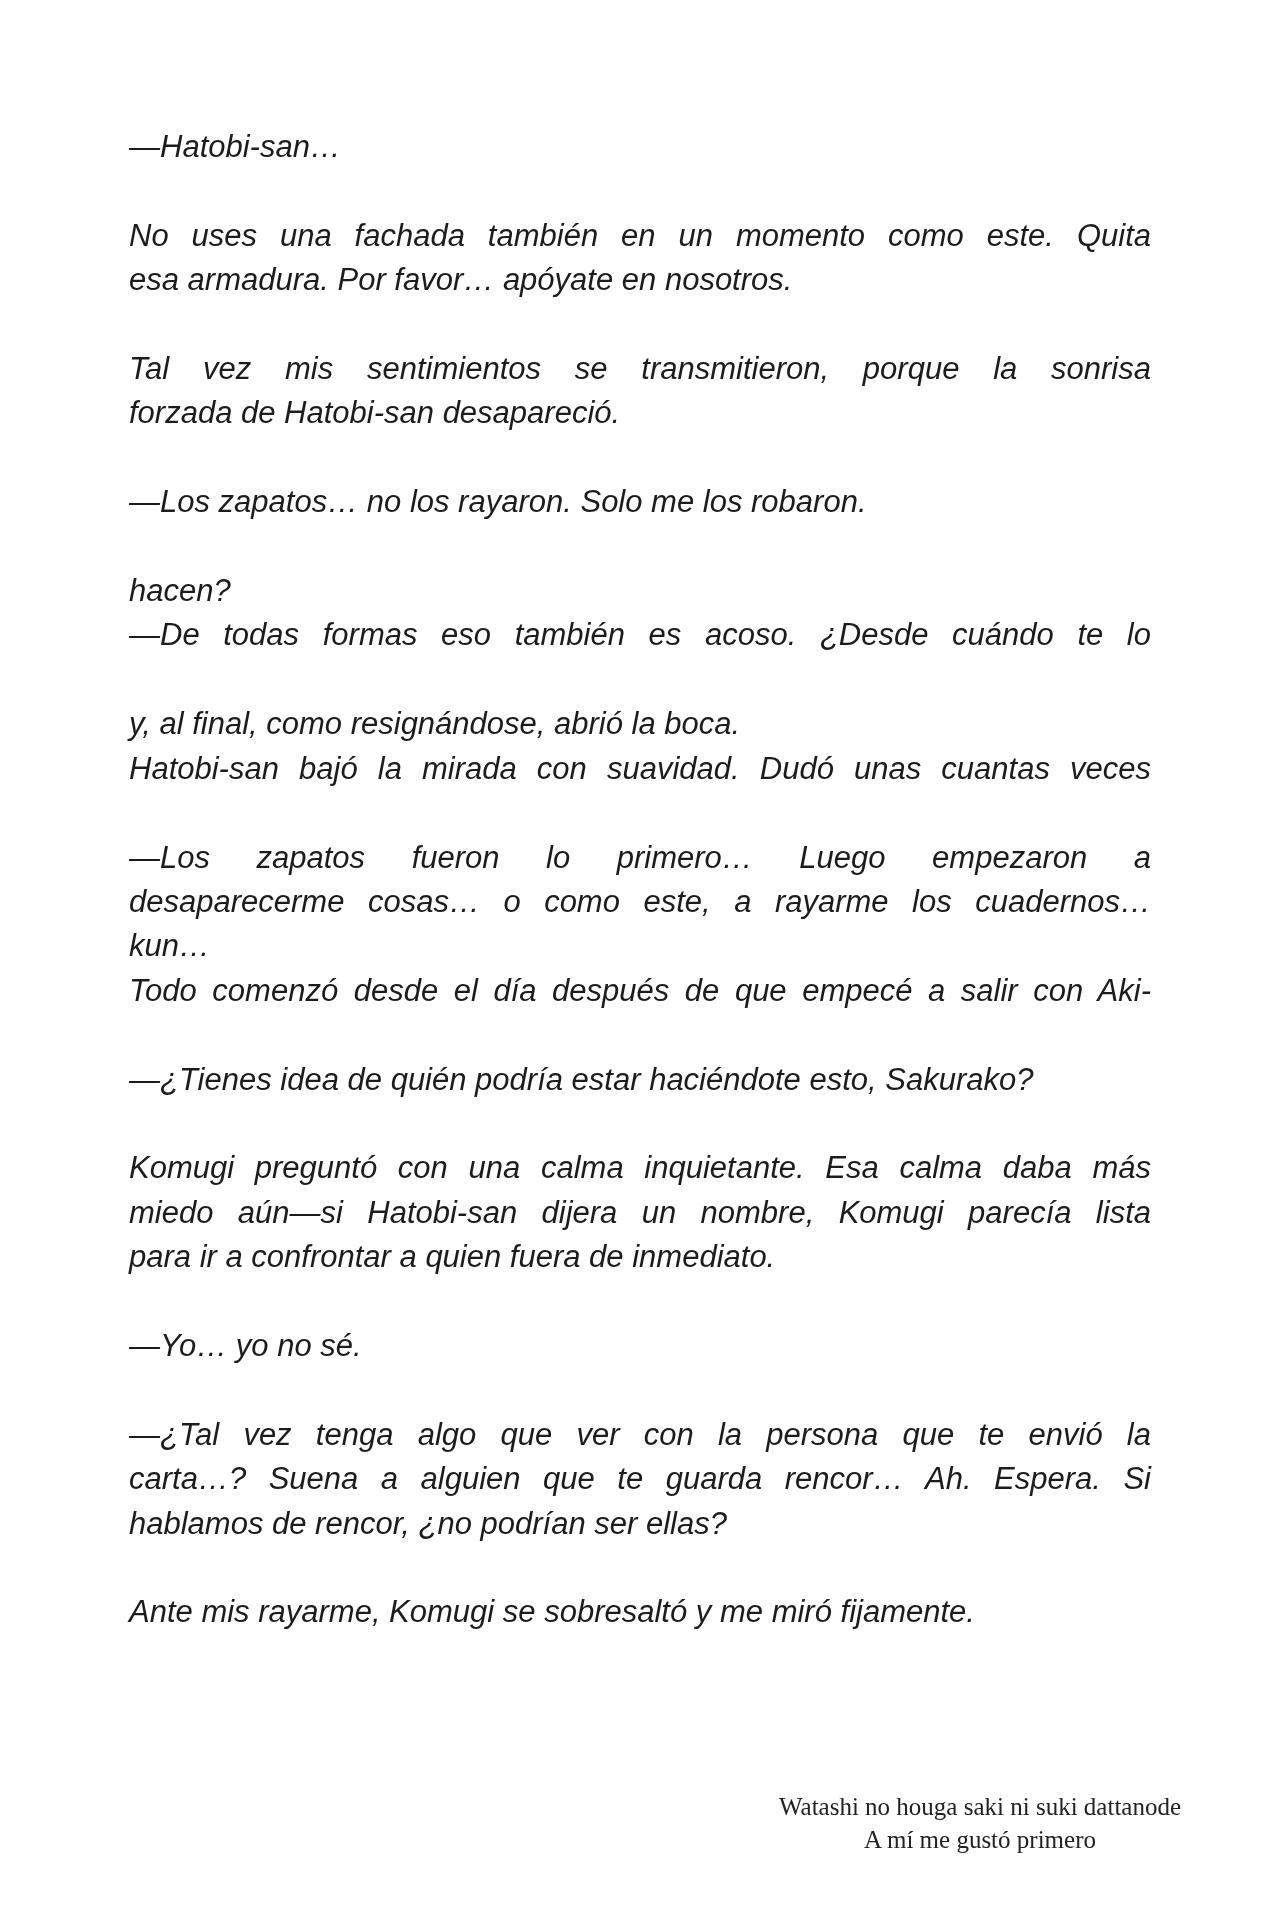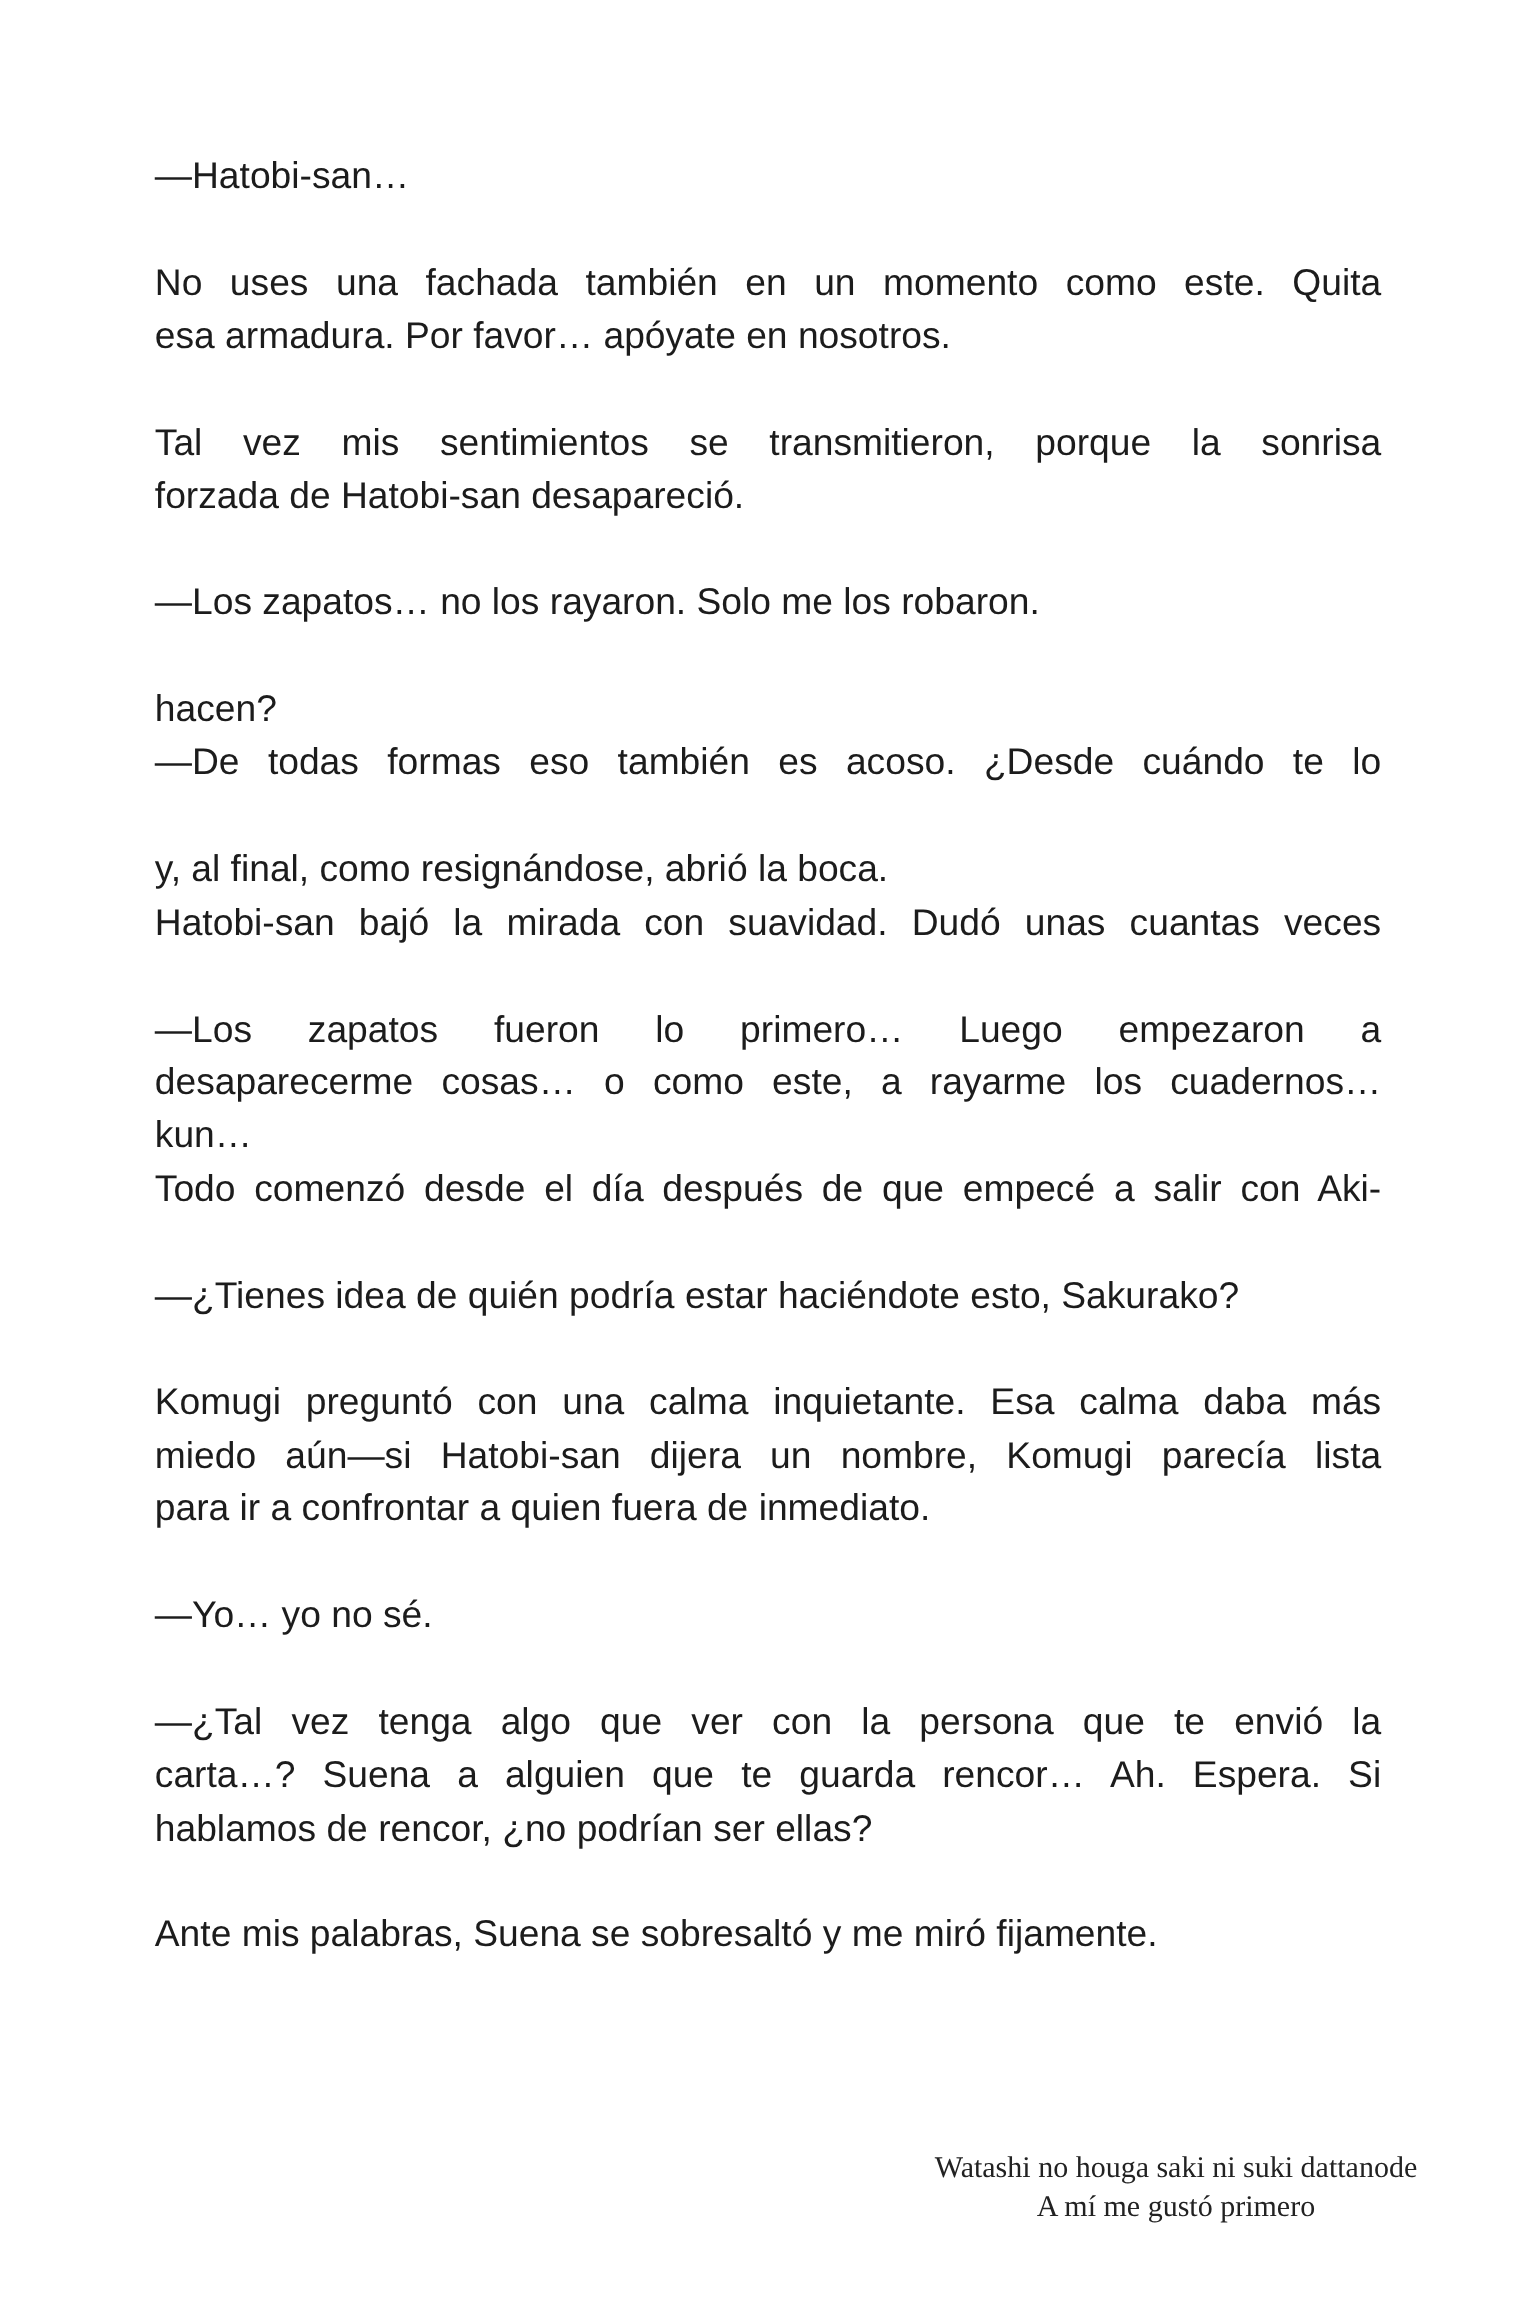--- a/index.html
+++ b/index.html
@@ -25,20 +25,21 @@
       left: 129px;
       top: 125px;
       width: 1022px;
       font-family: "Liberation Sans", sans-serif;
       font-size: 31px;
       line-height: 44.42px;
       color: #1c1c1c;
     }
     .para {
       margin: 0 0 44.42px 0;
+      font-style: italic;
     }
     .line {
       display: block;
       white-space: nowrap;
       height: 44.42px;
       text-align: left;
     }
     .line.justify {
       text-align: justify;
       text-align-last: justify;
@@ -113,21 +114,21 @@
       <span class="line">—Yo… yo no sé.</span>
     </p>
 
     <p class="para">
       <span class="line justify">—¿Tal vez tenga algo que ver con la persona que te envió la</span>
       <span class="line justify">carta…? Suena a alguien que te guarda rencor… Ah. Espera. Si</span>
       <span class="line">hablamos de rencor, ¿no podrían ser ellas?</span>
     </p>
 
     <p class="para">
-      <span class="line">Ante mis palabras, Suena se sobresaltó y me miró fijamente.</span>
+      <span class="line">Ante mis rayarme, Komugi se sobresaltó y me miró fijamente.</span>
     </p>
   </div>
 
   <div class="footer">
     <div>Watashi no houga saki ni suki dattanode</div>
     <div>A mí me gustó primero</div>
   </div>
 </div>
 
 </body></html>

